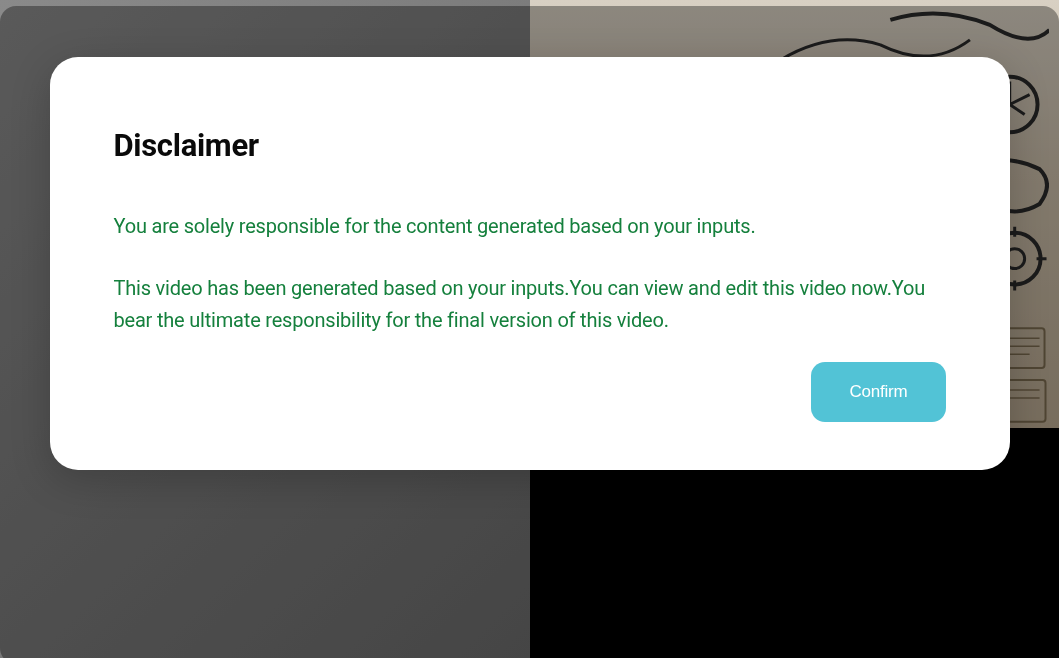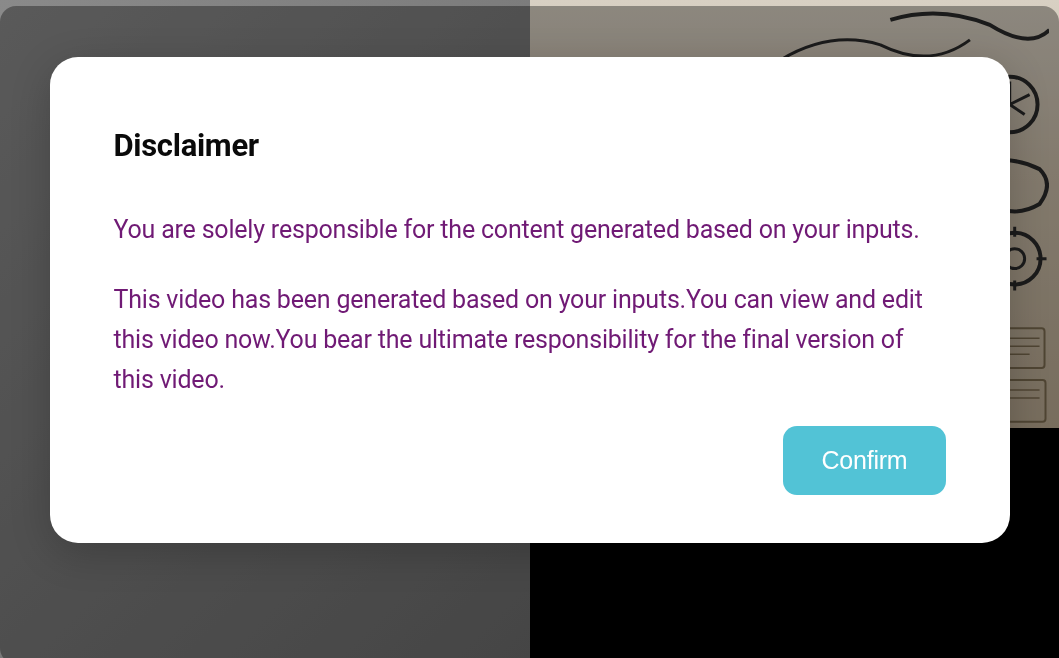--- a/index.html
+++ b/index.html
@@ -82,43 +82,43 @@
     
     .modal-title {
       font-size: 31px;
       font-weight: 700;
       color: #0a0a0a;
       margin-bottom: 46px;
       letter-spacing: -0.3px;
     }
     
     .modal-body p {
-      font-size: 25px;
+      font-size: 20px;
       line-height: 1.6;
-      color: #701a75;
+      color: #15803d;
       margin-bottom: 30px;
       letter-spacing: -0.2px;
     }
     
     .modal-body p:last-of-type {
       margin-bottom: 26px;
     }
     
     .modal-footer {
       display: flex;
       justify-content: flex-end;
     }
     
     .confirm-button {
       background: #52c3d6;
       color: #ffffff;
       border: none;
       border-radius: 14px;
       padding: 20px 38px;
-      font-size: 25px;
+      font-size: 17px;
       font-weight: 500;
       cursor: pointer;
       letter-spacing: -0.2px;
     }
   </style>
 </head>
 <body>
 
 <div class="background">
   <div class="bg-left"></div>

